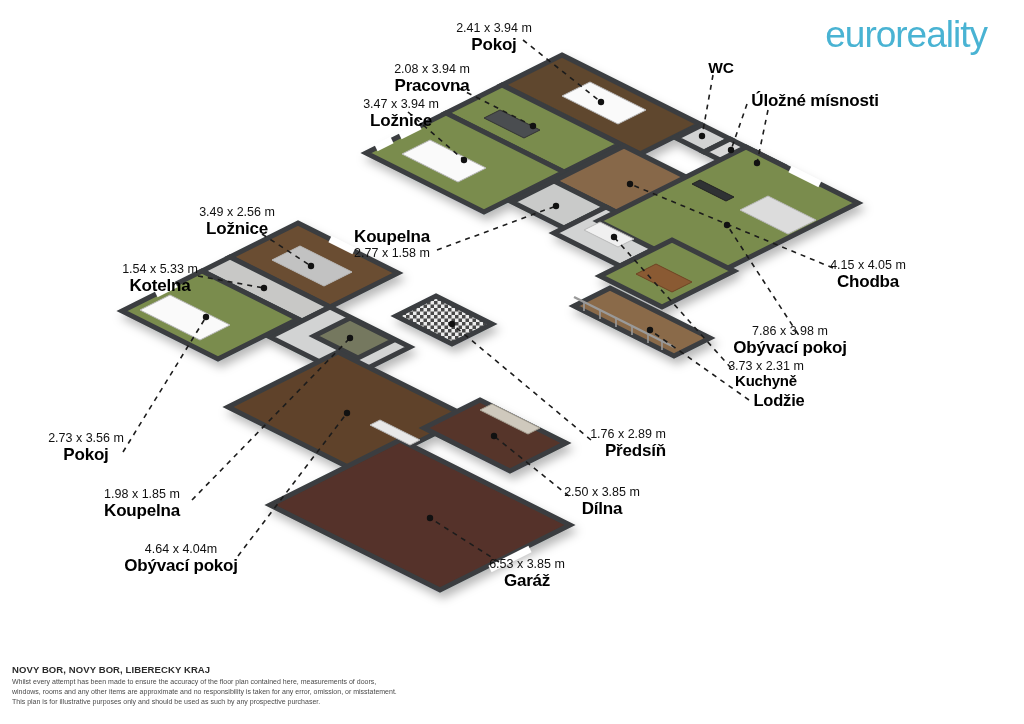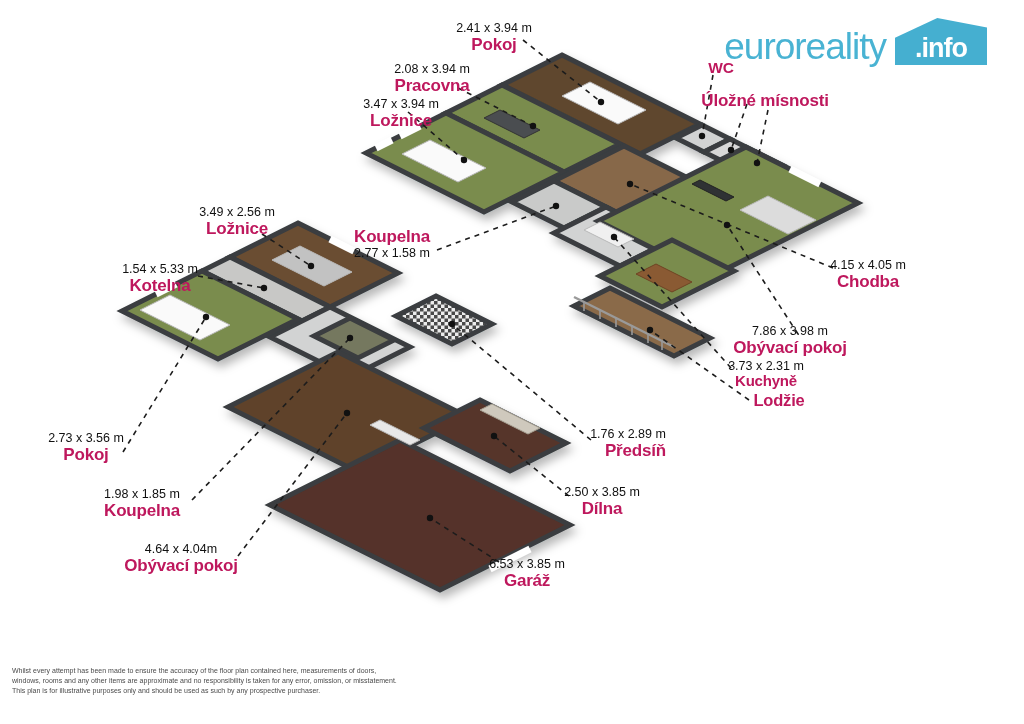--- a/index.html
+++ b/index.html
@@ -8,21 +8,21 @@
     background:#ffffff;font-family:"Liberation Sans",sans-serif;
   }
   #stage{position:absolute;inset:0;}
   #plan-svg{position:absolute;left:0;top:0;}
   
   .callout{
     position:absolute;transform:translateX(-50%);
     text-align:center;color:#121212;white-space:nowrap;z-index:5;
   }
   .callout .dims{display:block;font-size:12.5px;line-height:1.15;font-weight:400;color:#111;}
-  .callout .nm{display:block;font-weight:700;font-size:var(--ns,17px);line-height:1.12;letter-spacing:-0.2px;color:#be185d;}
+  .callout .nm{display:block;font-weight:700;font-size:var(--ns,17px);line-height:1.12;letter-spacing:-0.2px;color:#000000;}
   
   #logo{position:absolute;top:18px;right:37px;display:flex;align-items:flex-end;z-index:6;}
   #logo .brand{
     font-size:37px;font-weight:400;letter-spacing:-1px;line-height:.9;
     color:#49b3d3;padding-bottom:2px;
   }
   #logo .badge{
     width:92px;height:47px;margin-left:9px;background:#45afd0;
     clip-path:polygon(0% 100%,0% 42%,46% 0%,100% 20%,100% 100%);
     display:flex;align-items:flex-end;justify-content:center;
@@ -170,21 +170,21 @@
         <span class="dims">2.08 x 3.94 m</span>
         <span class="nm">Pracovna</span>
       </div>
       <div class="callout" style="left: 381px; top: 97px; margin-left: 20px;">
         <span class="dims">3.47 x 3.94 m</span>
         <span class="nm">Ložnice</span>
       </div>
       <div class="callout" style="left: 721px; top: 59px; --ns: 15.5px;">
         <span class="nm">WC</span>
       </div>
-      <div class="callout" style="left: 765px; top: 91px;">
+      <div class="callout" style="left: 815px; top: 91px;">
         <span class="nm">Úložné mísnosti</span>
       </div>
       <div class="callout" style="left: 392px; top: 227px;">
         <span class="nm">Koupelna</span>
         <span class="dims">2.77 x 1.58 m</span>
       </div>
       <div class="callout" style="left: 237px; top: 205px;">
         <span class="dims">3.49 x 2.56 m</span>
         <span class="nm">Ložnice</span>
       </div>
@@ -228,26 +228,24 @@
         <span class="nm">Dílna</span>
       </div>
       <div class="callout" style="left: 527px; top: 557px;">
         <span class="dims">6.53 x 3.85 m</span>
         <span class="nm">Garáž</span>
       </div>
     </div>
 
   <div id="logo">
     <span class="brand">euroreality</span>
-    <span class="badge">
-      <span class="tld">.info</span>
-    </span>
   </div>
 
   <div id="footer">
+    <div class="f-big">NOVY BOR, NOVY BOR, LIBERECKY KRAJ</div>
     <div class="f-small">
       <div>Whilst every attempt has been made to ensure the accuracy of the floor plan contained here, measurements of doors,</div>
       <div>windows, rooms and any other items are approximate and no responsibility is taken for any error, omission, or misstatement.</div>
       <div>This plan is for illustrative purposes only and should be used as such by any prospective purchaser.</div>
     </div>
   </div>
 
 </div>
 
 </body></html>

